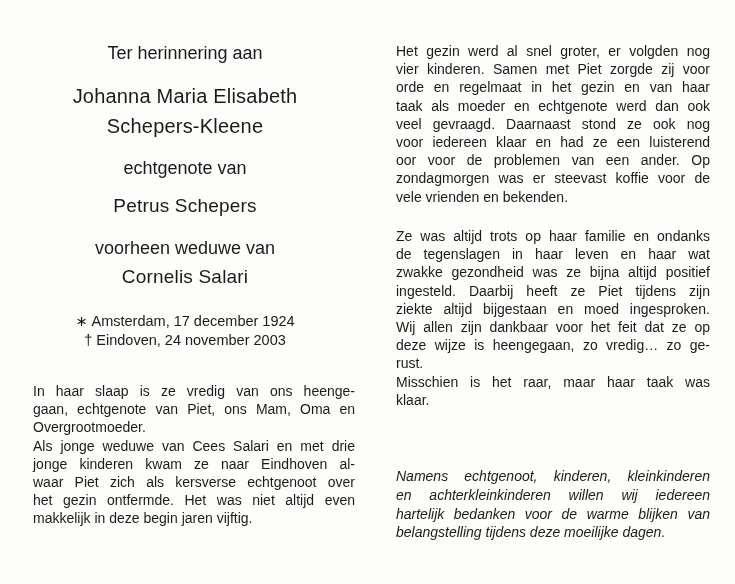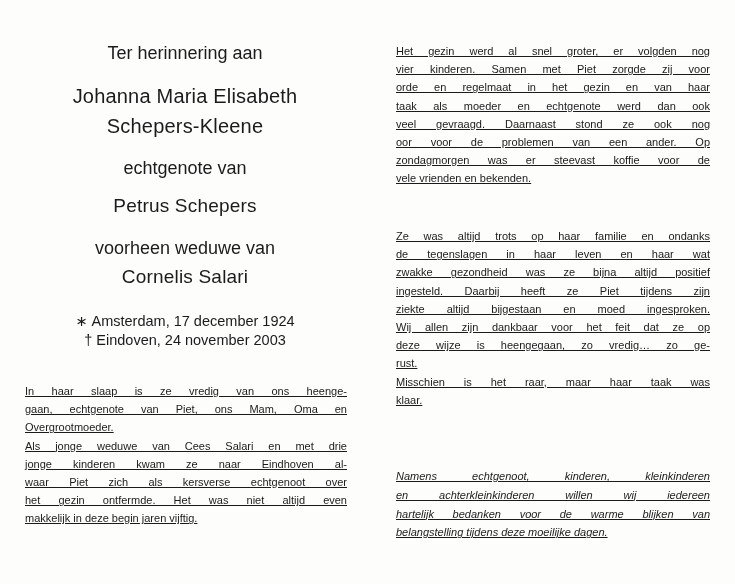--- a/index.html
+++ b/index.html
@@ -24,31 +24,31 @@
   
   .lcol{left:22px;width:326px;}
   .centered{text-align:center;}
   .label{font-size:18px;line-height:18px;}
   .big-name{font-size:20px;line-height:30px;letter-spacing:.2px;}
   .sub-name{font-size:19px;line-height:23px;letter-spacing:.2px;}
   .dates{font-size:14.5px;line-height:18.6px;}
   .dates .sym{display:inline-block;margin-right:4px;}
 
   
-  .para{font-size:11px;line-height:18.2px;text-decoration:underline;}
+  .para{font-size:14px;line-height:18.2px;}
   .para .line{
     text-align:justify;
     text-align-last:justify;
     text-justify:inter-word;
     white-space:normal;
   }
   .para .line.flush{text-align-last:left;}
   .para.italic{font-style:italic;line-height:18.8px;}
 
-  .left-para{left:25px;width:322px;top:382px;}
+  .left-para{left:33px;width:322px;top:382px;}
   .rcol{left:396px;width:314px;}
 </style>
 </head>
 <body>
 
 <div class="card">
 
   <div class="abs lcol centered label" style="top:44px;">Ter herinnering aan</div>
 
   <div class="abs lcol centered big-name" style="top:81px;">
@@ -79,20 +79,21 @@
       <div class="line">het gezin ontfermde. Het was niet altijd even</div>
       <div class="line flush">makkelijk in deze begin jaren vijftig.</div>
     </div>
 
   <div class="abs rcol para" style="top:42px;">
       <div class="line">Het gezin werd al snel groter, er volgden nog</div>
       <div class="line">vier kinderen. Samen met Piet zorgde zij voor</div>
       <div class="line">orde en regelmaat in het gezin en van haar</div>
       <div class="line">taak als moeder en echtgenote werd dan ook</div>
       <div class="line">veel gevraagd. Daarnaast stond ze ook nog</div>
+      <div class="line">voor iedereen klaar en had ze een luisterend</div>
       <div class="line">oor voor de problemen van een ander. Op</div>
       <div class="line">zondagmorgen was er steevast koffie voor de</div>
       <div class="line flush">vele vrienden en bekenden.</div>
     </div>
 
   <div class="abs rcol para" style="top:227px;">
       <div class="line">Ze was altijd trots op haar familie en ondanks</div>
       <div class="line">de tegenslagen in haar leven en haar wat</div>
       <div class="line">zwakke gezondheid was ze bijna altijd positief</div>
       <div class="line">ingesteld. Daarbij heeft ze Piet tijdens zijn</div>

